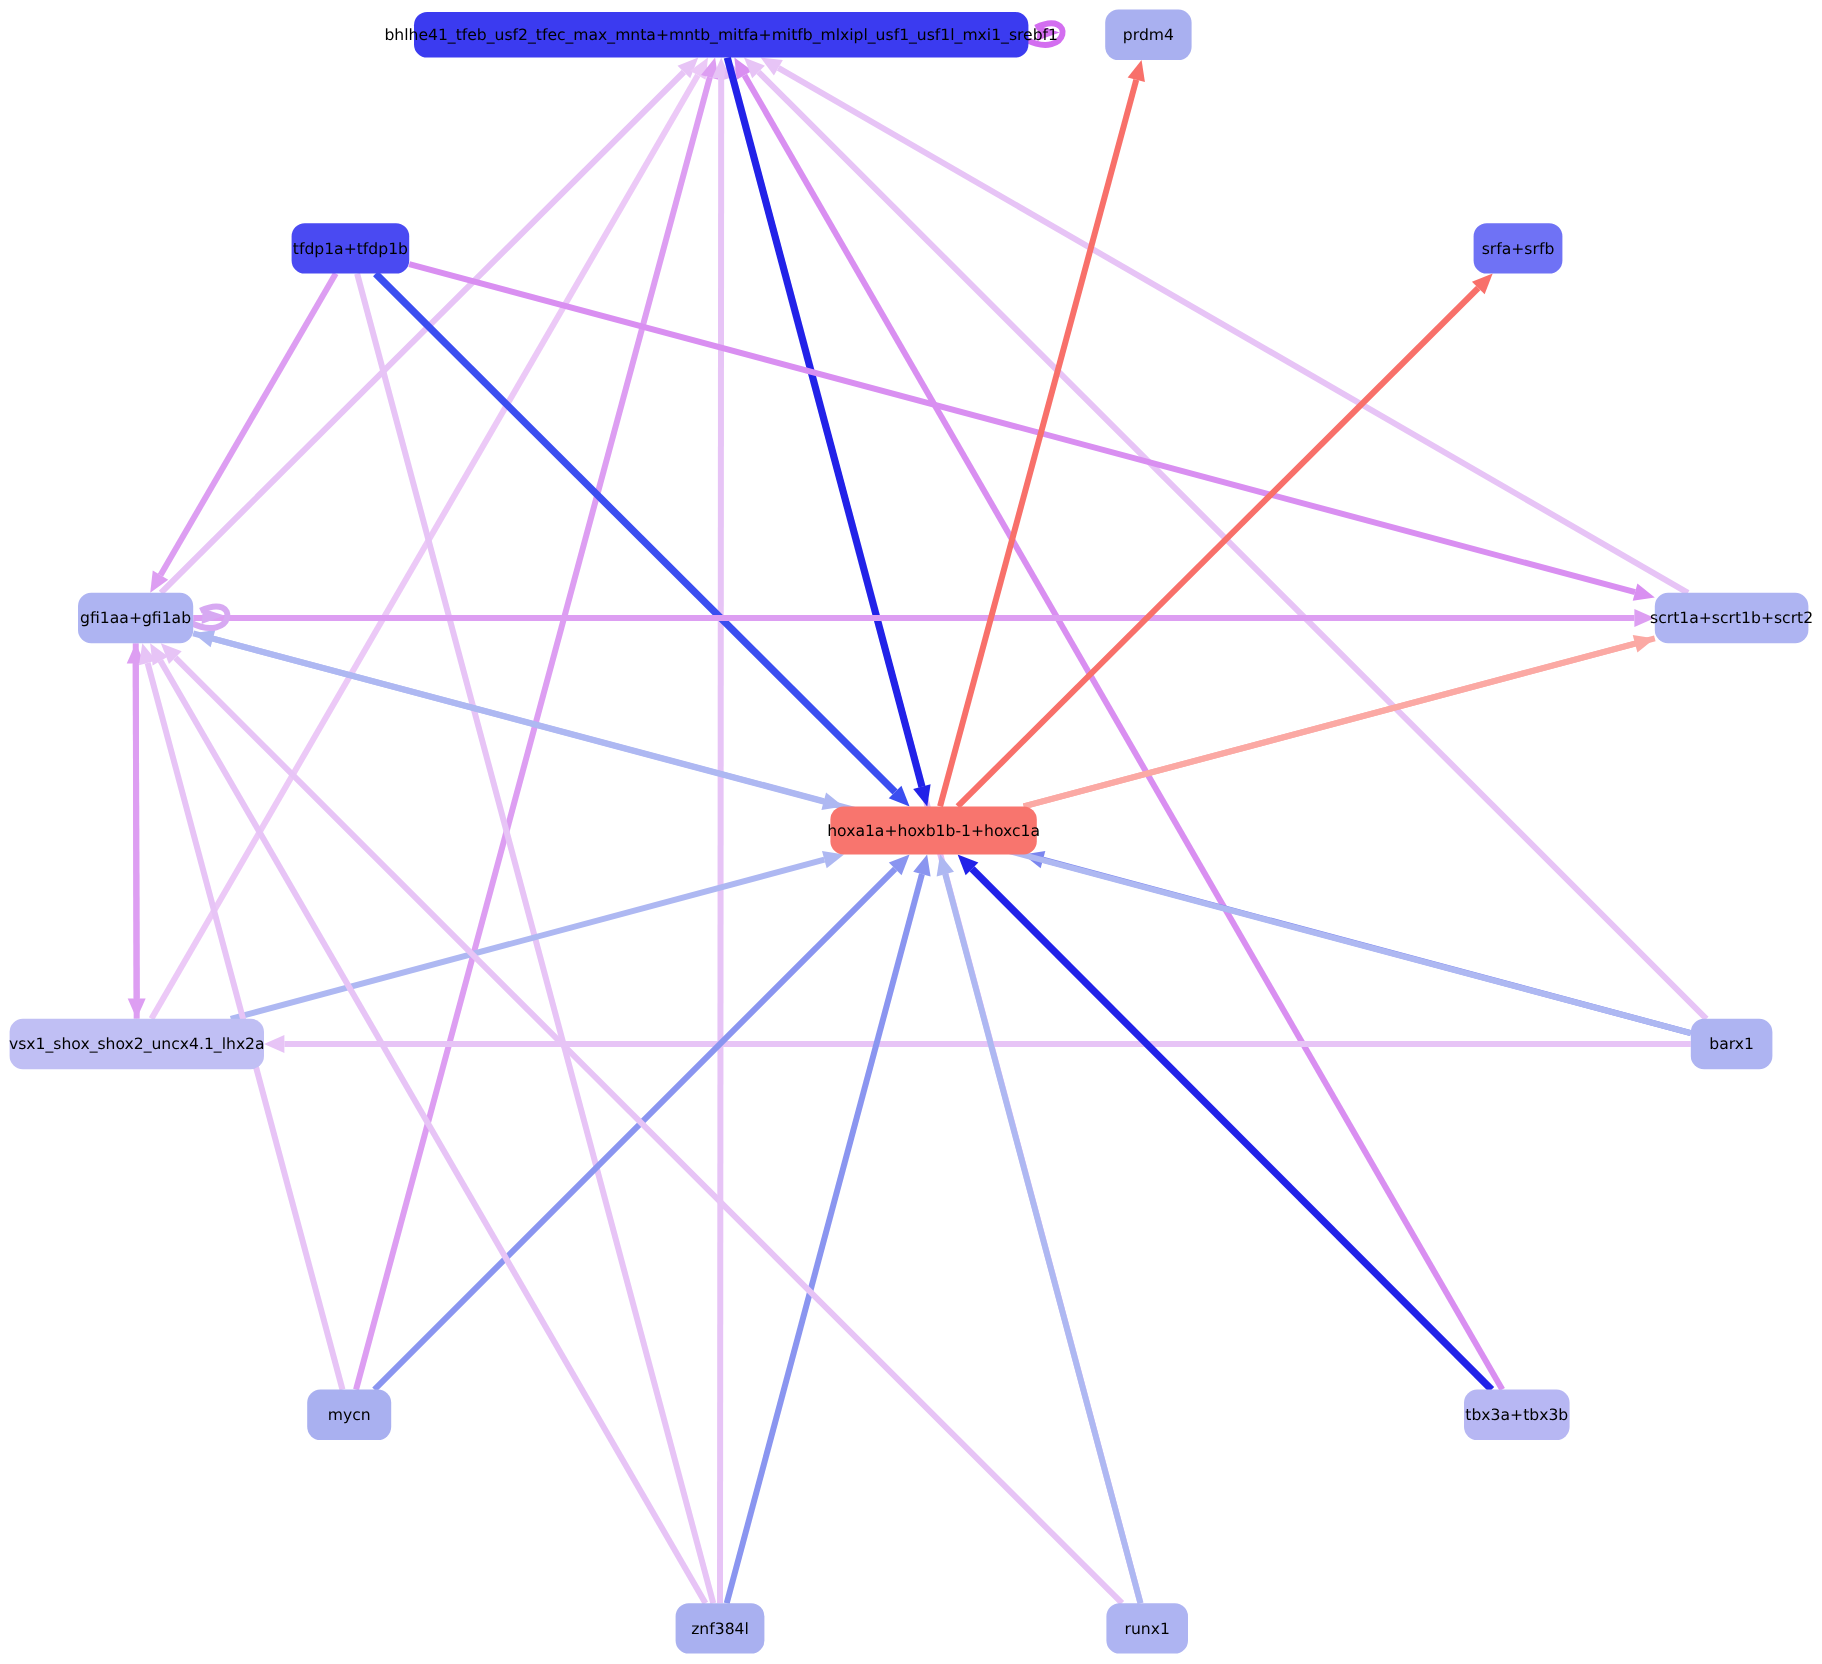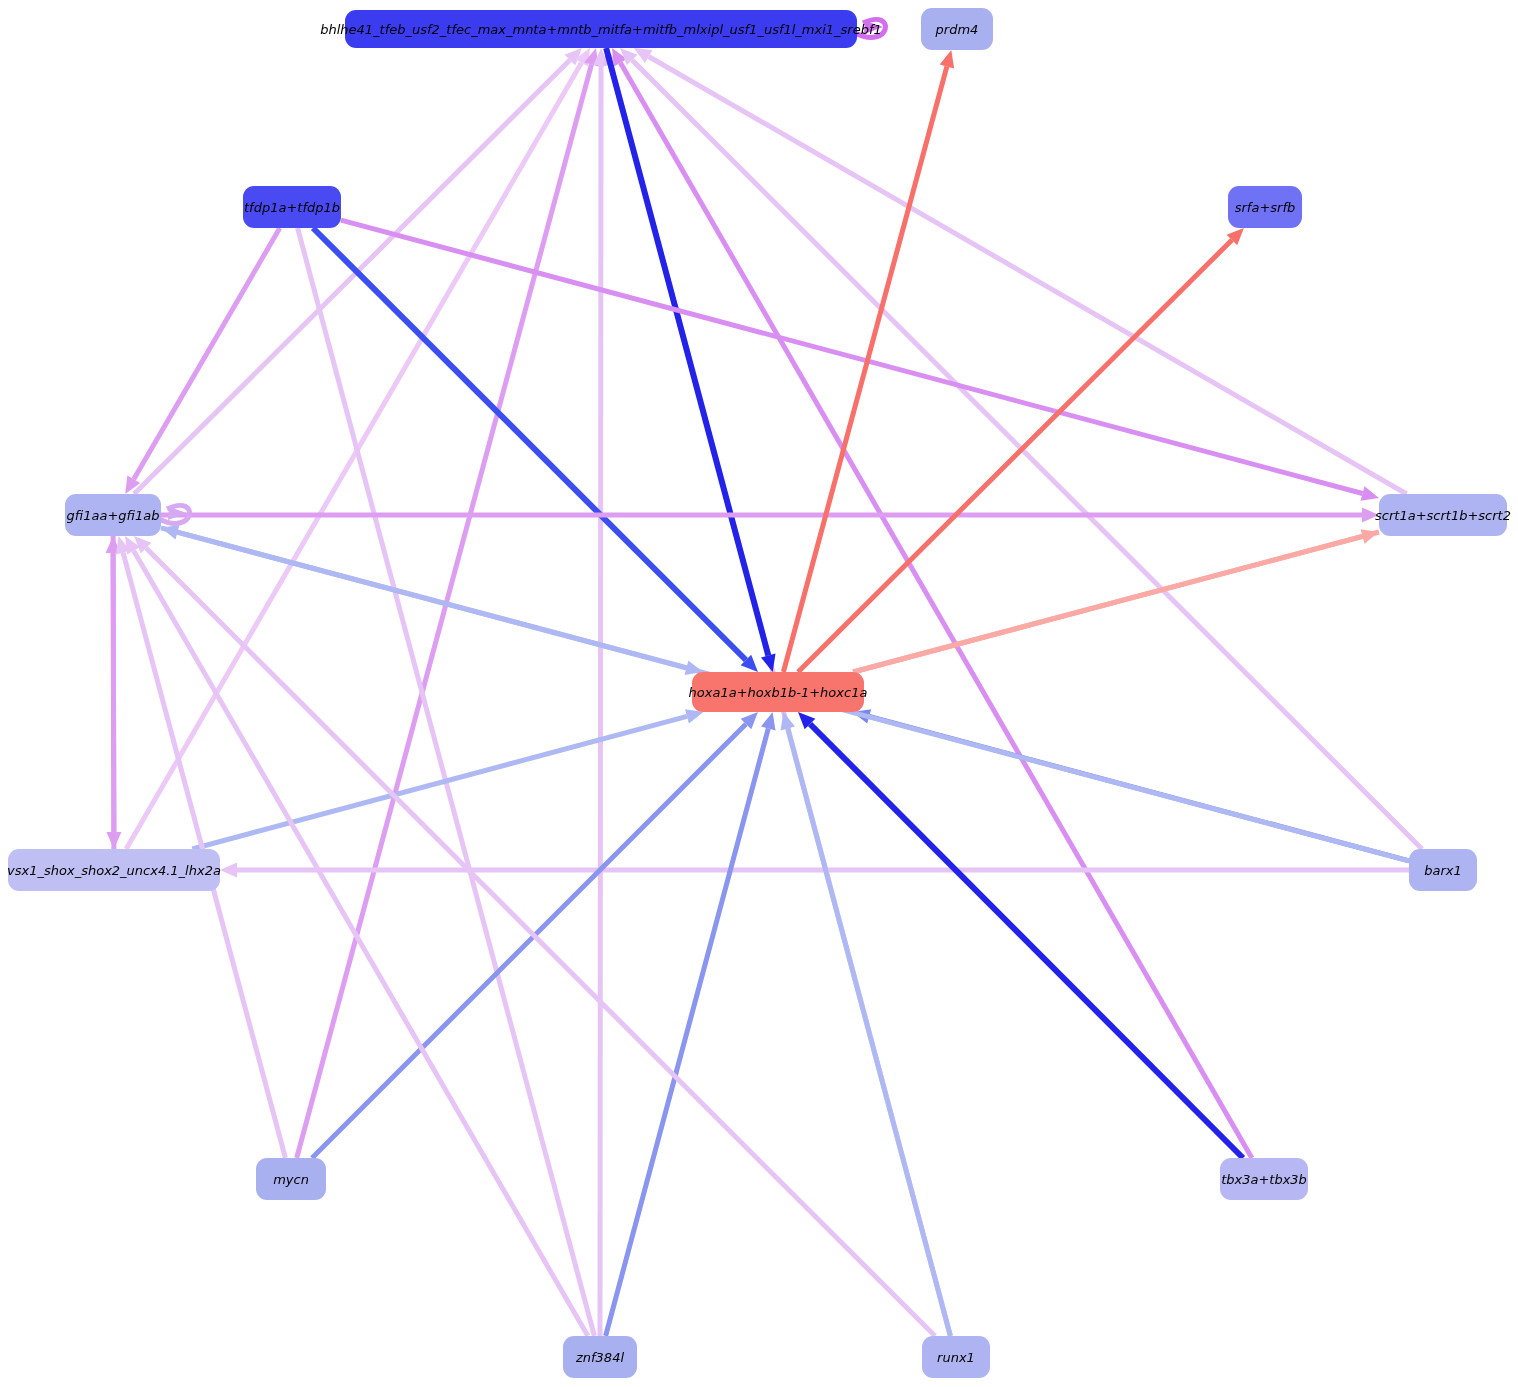--- a/index.html
+++ b/index.html
@@ -1,17 +1,17 @@
 <!DOCTYPE html>
 <html><head>
 <meta charset="utf-8">
 <style>
   html,body{margin:0;padding:0;background:#ffffff;}
   body{width:1518px;height:1387px;overflow:hidden;font-family:"DejaVu Sans",sans-serif;}
-  #graph-root{position:relative;width:1518px;height:1387px;font-style:italic;}
+  #graph-root{position:relative;width:1518px;height:1387px;}
   svg#net{position:absolute;left:0;top:0;width:1518px;height:1387px;display:block;}
   .node-rect{stroke:none;}
   .node-label{font-family:"DejaVu Sans",sans-serif;font-size:13px;fill:#000000;
     dominant-baseline:middle;text-anchor:middle;paint-order:stroke;}
   .edge-line{fill:none;stroke-linecap:butt;}
   .arrow-head{stroke:none;}
   .loop-path{fill:none;stroke-linecap:butt;}
 </style>
 </head>
 <body>

